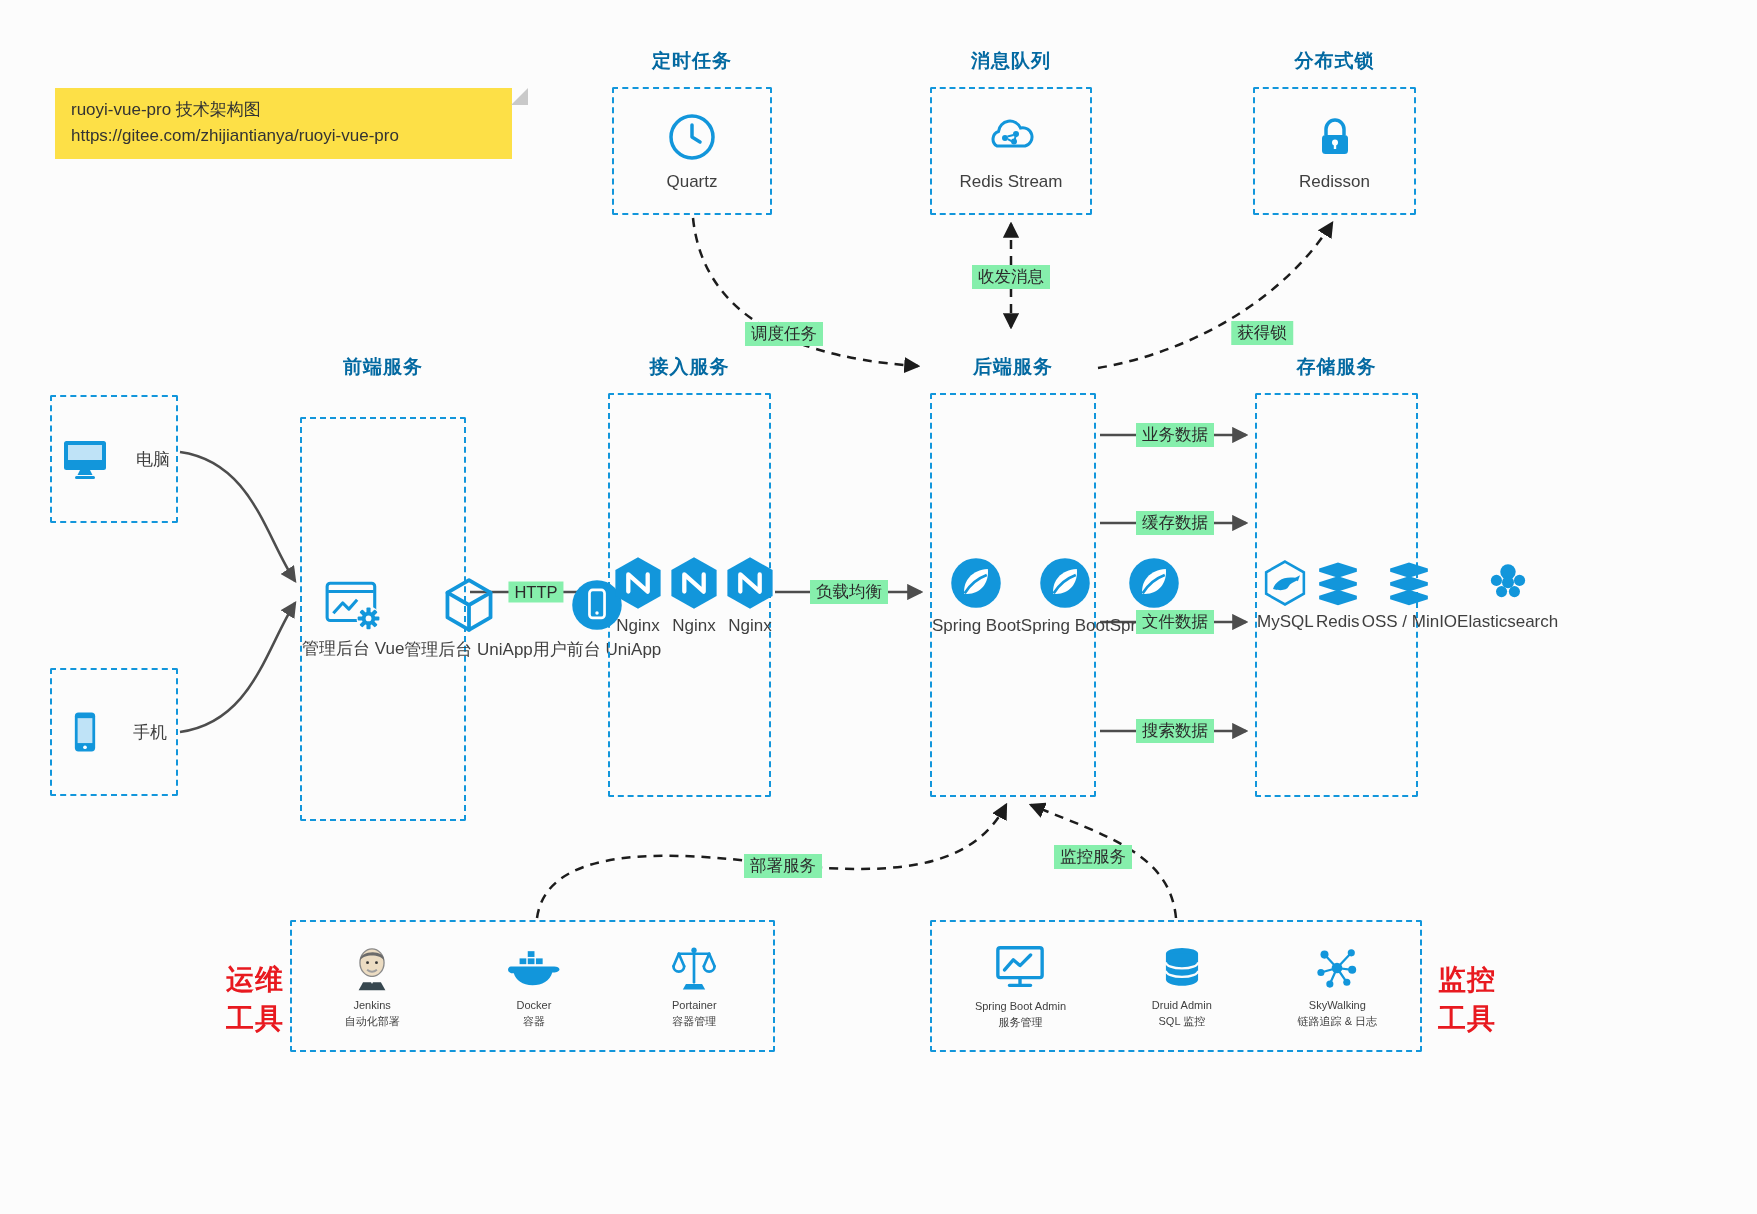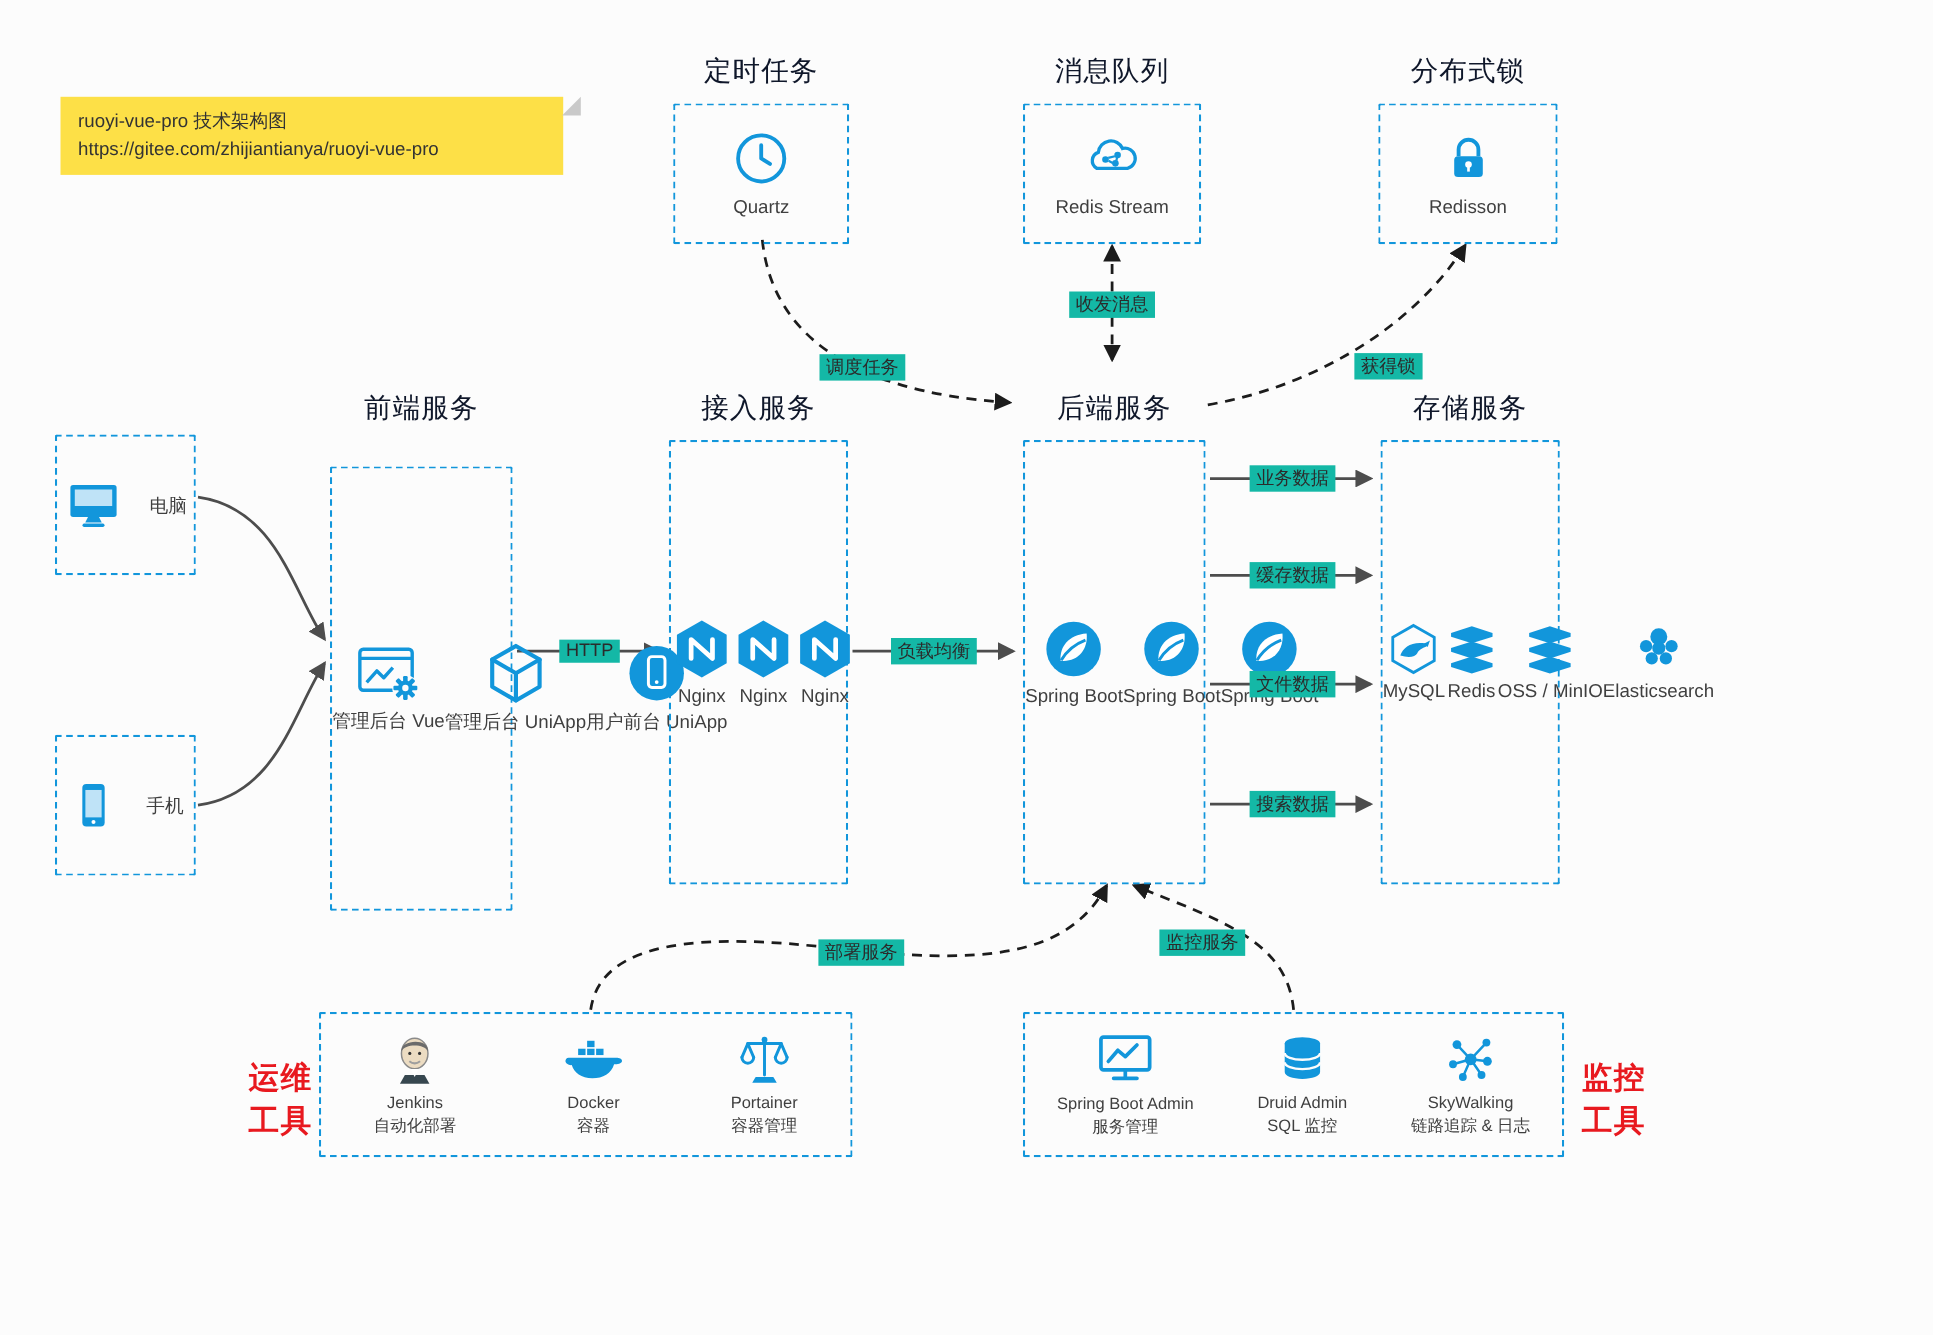--- a/index.html
+++ b/index.html
@@ -4,36 +4,36 @@
 <style>
   html,body{margin:0;padding:0;background:#fcfcfc;font-family:"Liberation Sans","DejaVu Sans",sans-serif;}
   .canvas{position:relative;width:1757px;height:1214px;background:#fcfcfc;overflow:hidden;}
   .edges{position:absolute;left:0;top:0;pointer-events:none;}
   .dashed-box{border:2.5px dashed #1296db;border-radius:2px;box-sizing:border-box;background:transparent;}
   
   .note{position:absolute;left:55px;top:88px;width:425px;background:#fde047;padding:9px 16px;font-size:17px;color:#333;line-height:1.55;}
   .note-fold{position:absolute;right:-16px;top:0;width:0;height:0;border-style:solid;border-width:0 0 17px 17px;border-color:transparent transparent #c9c9c9 transparent;}
   
   .svc{position:absolute;display:flex;flex-direction:column;align-items:center;}
-  .svc-title{color:#0f172a;font-weight:normal;font-size:25px;margin-bottom:13px;letter-spacing:1px;white-space:nowrap;}
+  .svc-title{color:#0369a1;font-weight:bold;font-size:19px;margin-bottom:13px;letter-spacing:1px;white-space:nowrap;}
   .svc-box{width:100%;display:flex;flex-direction:column;align-items:center;justify-content:center;gap:9px;}
   .node-label{color:#3f3f3f;font-size:17px;white-space:nowrap;text-align:center;}
   .col-box{width:100%;display:flex;align-items:center;justify-content:space-around;padding:8px 0;}
   .node{display:flex;flex-direction:column;align-items:center;gap:5px;}
   .icon{display:inline-flex;align-items:center;justify-content:center;line-height:0;}
   
   .client-box{position:absolute;display:flex;flex-direction:row;align-items:center;justify-content:center;gap:24px;}
   
-  .edge-label{position:absolute;transform:translate(-50%,-50%);background:#14b8a6;padding:1px 6px;font-size:16.5px;color:#2b2b2b;white-space:nowrap;}
+  .edge-label{position:absolute;transform:translate(-50%,-50%);background:#86efac;padding:1px 6px;font-size:16.5px;color:#2b2b2b;white-space:nowrap;}
   
   .group{position:absolute;}
   .group-box{display:flex;flex-direction:row;align-items:center;justify-content:space-around;}
   .tool{display:flex;flex-direction:column;align-items:center;gap:1px;}
   .tool .icon{margin-bottom:4px;}
-  .tool-name,.tool-desc{font-size:15px;color:#3f3f3f;line-height:1.35;white-space:nowrap;text-align:center;}
+  .tool-name,.tool-desc{font-size:11px;color:#3f3f3f;line-height:1.35;white-space:nowrap;text-align:center;}
   .side-label{position:absolute;color:#e8191f;font-weight:bold;font-size:28px;line-height:1.4;text-align:center;letter-spacing:1px;}
 </style>
 </head>
 <body>
 
 <div class="canvas">
 
   <svg class="edges" width="1757" height="1214" viewBox="0 0 1757 1214">
     <defs>
       <marker id="mGray" viewBox="0 0 10 10" refX="8.5" refY="5" markerWidth="6.5" markerHeight="6.5" orient="auto-start-reverse">

